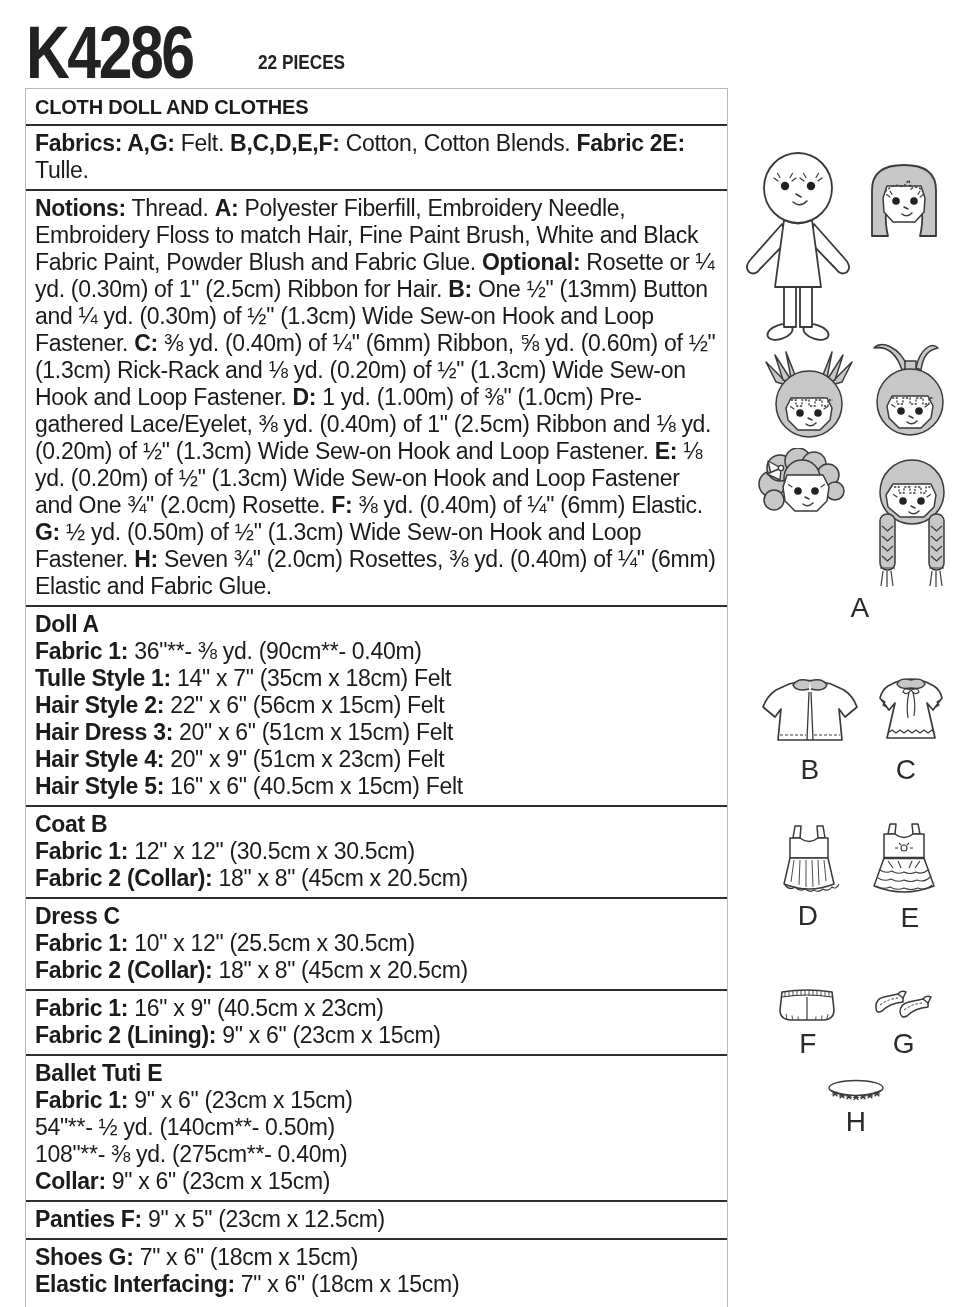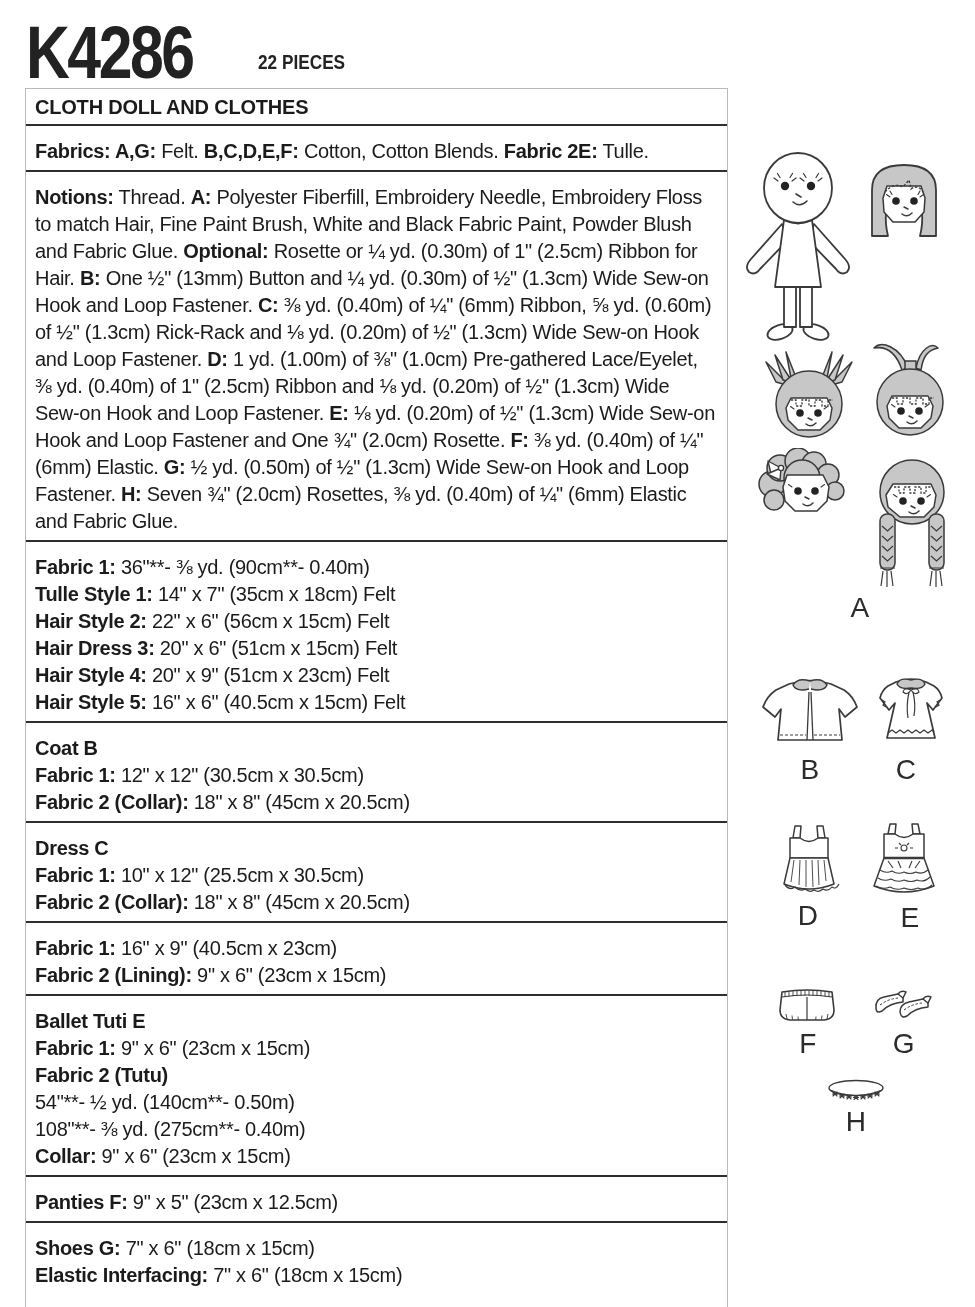--- a/index.html
+++ b/index.html
@@ -16,22 +16,22 @@
   .pieces{
     position:absolute;left:258px;top:50px;font-size:21px;font-weight:700;
     letter-spacing:0;transform:scaleX(0.82);transform-origin:0 0;color:#222;
   }
   
   .box{
     position:absolute;left:25px;top:88px;width:703px;box-sizing:border-box;
     border:1px solid #b9b9b9;background:#fff;min-height:1193px;
   }
   .row{
-    padding:12px 9px 5px;border-bottom:2px solid #2e2e2e;
-    font-size:20px;line-height:27px;letter-spacing:-0.3px;
+    padding:4px 9px 5px;border-bottom:2px solid #2e2e2e;
+    font-size:23px;line-height:27px;letter-spacing:-0.3px;
   }
   .row p{margin:0;}
   .row-title{font-size:20px;font-weight:700;line-height:24px;padding:6px 9px 5px;letter-spacing:-0.2px;}
   .row-spacer{padding-bottom:24px;}
   .row-footnote{border-bottom:none;font-size:15px;line-height:18px;padding:7px 9px 26px;margin-top:20px;}
   .row-footnote span{margin-right:36px;}
   
   .art{position:absolute;}
   .art svg{display:block;width:100%;height:100%;}
   .art-label{
@@ -49,20 +49,21 @@
   <div class="row row-title">
     <p><b>CLOTH DOLL AND CLOTHES</b></p>
   </div>
   <div class="row">
     <p><b>Fabrics: A,G:</b> Felt. <b>B,C,D,E,F:</b> Cotton, Cotton Blends. <b>Fabric 2E:</b> Tulle.</p>
   </div>
   <div class="row">
     <p><b>Notions:</b> Thread. <b>A:</b> Polyester Fiberfill, Embroidery Needle, Embroidery Floss to match Hair, Fine Paint Brush, White and Black Fabric Paint, Powder Blush and Fabric Glue. <b>Optional:</b> Rosette or ¼ yd. (0.30m) of 1" (2.5cm) Ribbon for Hair. <b>B:</b> One ½" (13mm) Button and ¼ yd. (0.30m) of ½" (1.3cm) Wide Sew-on Hook and Loop Fastener. <b>C:</b> ⅜ yd. (0.40m) of ¼" (6mm) Ribbon, ⅝ yd. (0.60m) of ½" (1.3cm) Rick-Rack and ⅛ yd. (0.20m) of ½" (1.3cm) Wide Sew-on Hook and Loop Fastener. <b>D:</b> 1 yd. (1.00m) of ⅜" (1.0cm) Pre-gathered Lace/Eyelet, ⅜ yd. (0.40m) of 1" (2.5cm) Ribbon and ⅛ yd. (0.20m) of ½" (1.3cm) Wide Sew-on Hook and Loop Fastener. <b>E:</b> ⅛ yd. (0.20m) of ½" (1.3cm) Wide Sew-on Hook and Loop Fastener and One ¾" (2.0cm) Rosette. <b>F:</b> ⅜ yd. (0.40m) of ¼" (6mm) Elastic. <b>G:</b> ½ yd. (0.50m) of ½" (1.3cm) Wide Sew-on Hook and Loop Fastener. <b>H:</b> Seven ¾" (2.0cm) Rosettes, ⅜ yd. (0.40m) of ¼" (6mm) Elastic and Fabric Glue.</p>
   </div>
   <div class="row">
+    <p><b>Doll A</b></p>
     <p><b>Fabric 1:</b> 36"**- ⅜ yd. (90cm**- 0.40m)</p>
     <p><b>Tulle Style 1:</b> 14" x 7" (35cm x 18cm) Felt</p>
     <p><b>Hair Style 2:</b> 22" x 6" (56cm x 15cm) Felt</p>
     <p><b>Hair Dress 3:</b> 20" x 6" (51cm x 15cm) Felt</p>
     <p><b>Hair Style 4:</b> 20" x 9" (51cm x 23cm) Felt</p>
     <p><b>Hair Style 5:</b> 16" x 6" (40.5cm x 15cm) Felt</p>
   </div>
   <div class="row">
     <p><b>Coat B</b></p>
     <p><b>Fabric 1:</b> 12" x 12" (30.5cm x 30.5cm)</p>
@@ -73,21 +74,20 @@
     <p><b>Fabric 1:</b> 10" x 12" (25.5cm x 30.5cm)</p>
     <p><b>Fabric 2 (Collar):</b> 18" x 8" (45cm x 20.5cm)</p>
   </div>
   <div class="row">
     <p><b>Fabric 1:</b> 16" x 9" (40.5cm x 23cm)</p>
     <p><b>Fabric 2 (Lining):</b> 9" x 6" (23cm x 15cm)</p>
   </div>
   <div class="row">
     <p><b>Ballet Tuti E</b></p>
     <p><b>Fabric 1:</b> 9" x 6" (23cm x 15cm)</p>
-    <p><b>Fabric 2 (Tutu)</b></p>
     <p>54"**- ½ yd. (140cm**- 0.50m)</p>
     <p>108"**- ⅜ yd. (275cm**- 0.40m)</p>
     <p><b>Collar:</b> 9" x 6" (23cm x 15cm)</p>
   </div>
   <div class="row">
     <p><b>Panties F:</b> 9" x 5" (23cm x 12.5cm)</p>
   </div>
   <div class="row row-spacer">
     <p><b>Shoes G:</b> 7" x 6" (18cm x 15cm)</p>
     <p><b>Elastic Interfacing:</b> 7" x 6" (18cm x 15cm)</p>

